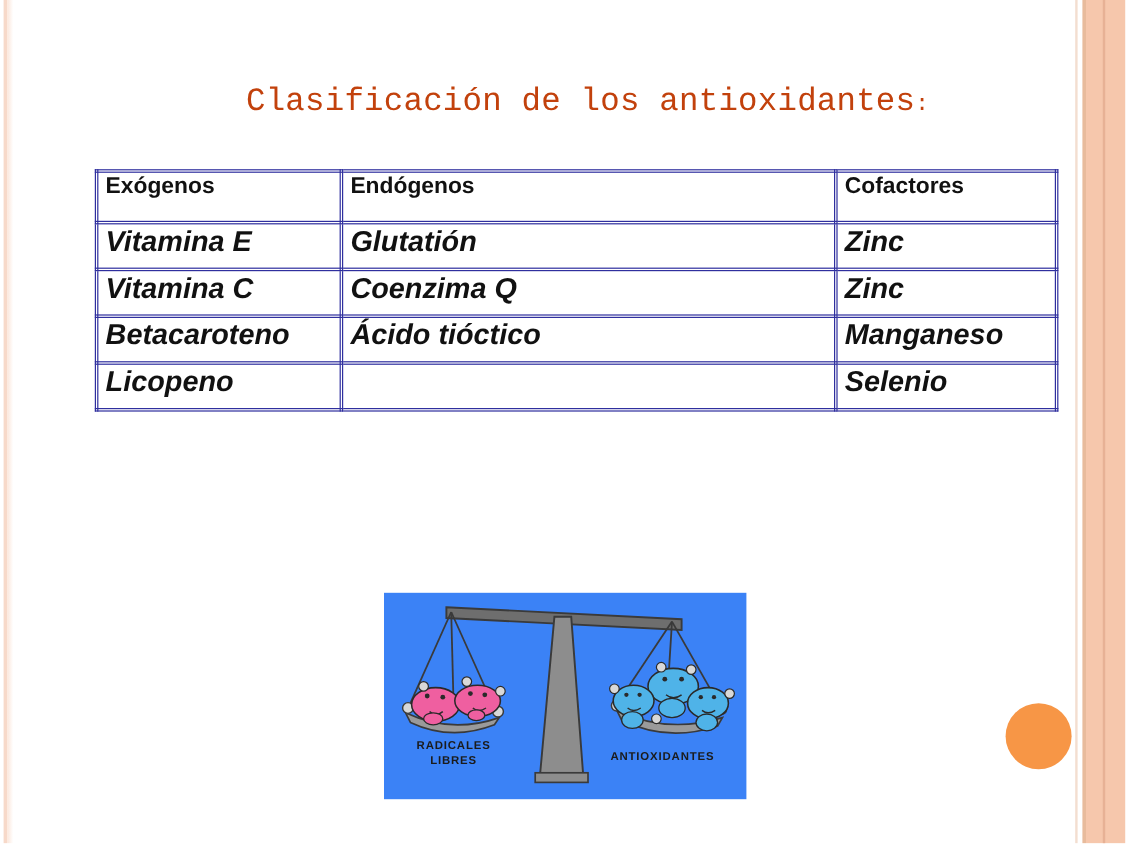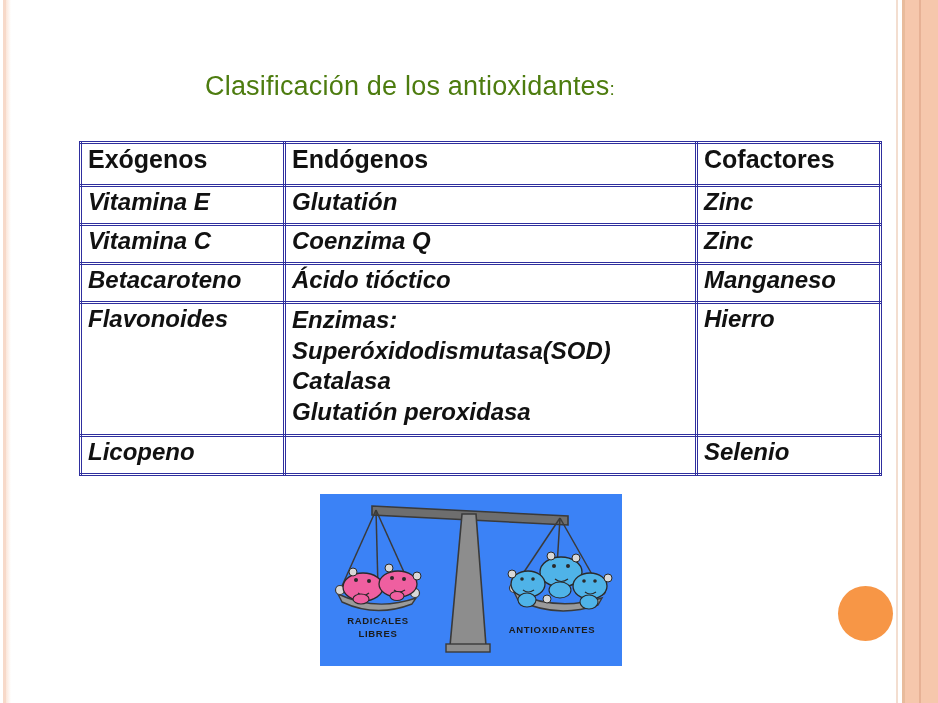--- a/index.html
+++ b/index.html
@@ -67,23 +67,23 @@
     left: 838px; top: 586px;
     width: 55px; height: 55px;
     border-radius: 50%;
     background: #f79646;
   }
 
   
   .slide-title {
     position: absolute;
     left: 205px; top: 71px;
-    font-family: Liberation Sans, sans-serif;
+    font-family: Liberation Mono, monospace;
     font-size: 27px;
-    color: #4d7c0f;
+    color: #c2410c;
     letter-spacing: 0.2px;
     white-space: nowrap;
   }
   .slide-title .tail {
     font-size: 19px;
     vertical-align: baseline;
   }
 
   
   .class-table {
@@ -100,21 +100,21 @@
 
   .class-table th,
   .class-table td {
     border: 3px double #2f2f9e;
     padding: 1px 6px 3px 6px;
     vertical-align: top;
     color: #111111;
     background: #ffffff;
   }
   .class-table th {
-    font-size: 25px;
+    font-size: 19px;
     font-weight: bold;
     font-style: normal;
     text-align: left;
     line-height: 1.12;
     height: 36px;
   }
   .class-table td {
     font-size: 24px;
     font-style: italic;
     font-weight: bold;
@@ -192,30 +192,20 @@
         <td>Vitamina C</td>
         <td>Coenzima Q</td>
         <td>Zinc</td>
       </tr>
       <tr>
         <td>Betacaroteno</td>
         <td>Ácido tióctico</td>
         <td>Manganeso</td>
       </tr>
       <tr>
-        <td>Flavonoides</td>
-        <td class="multi">
-          <div>Enzimas:</div>
-          <div>Superóxidodismutasa(SOD)</div>
-          <div>Catalasa</div>
-          <div>Glutatión peroxidasa</div>
-        </td>
-        <td>Hierro</td>
-      </tr>
-      <tr>
         <td>Licopeno</td>
         <td class="blank"></td>
         <td>Selenio</td>
       </tr>
     </tbody>
   </table>
 
   <div class="scale-figure">
     <svg width="302" height="172" viewBox="0 0 302 172" xmlns="http://www.w3.org/2000/svg">
 

